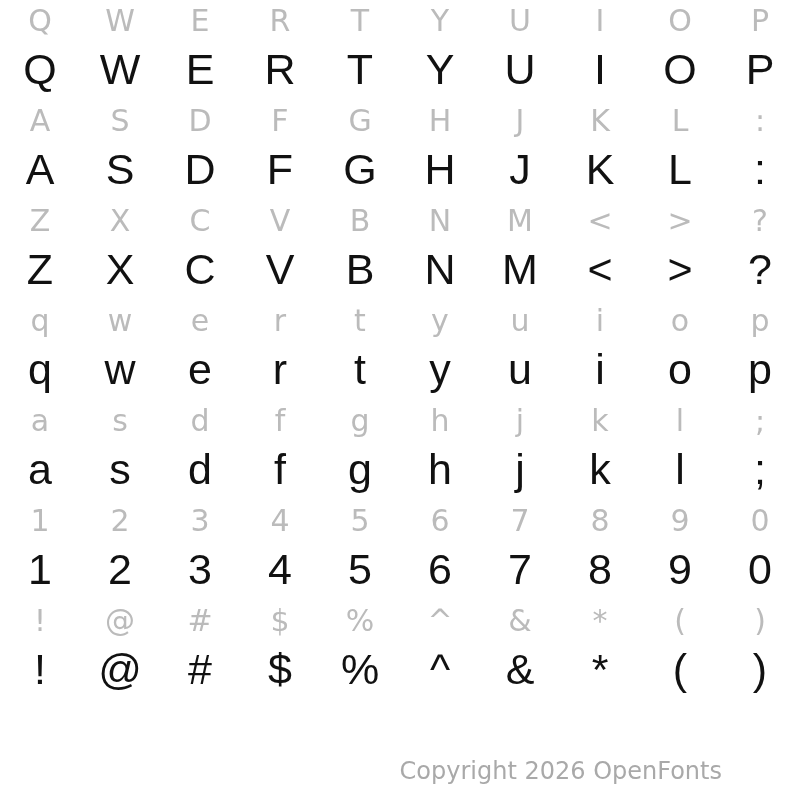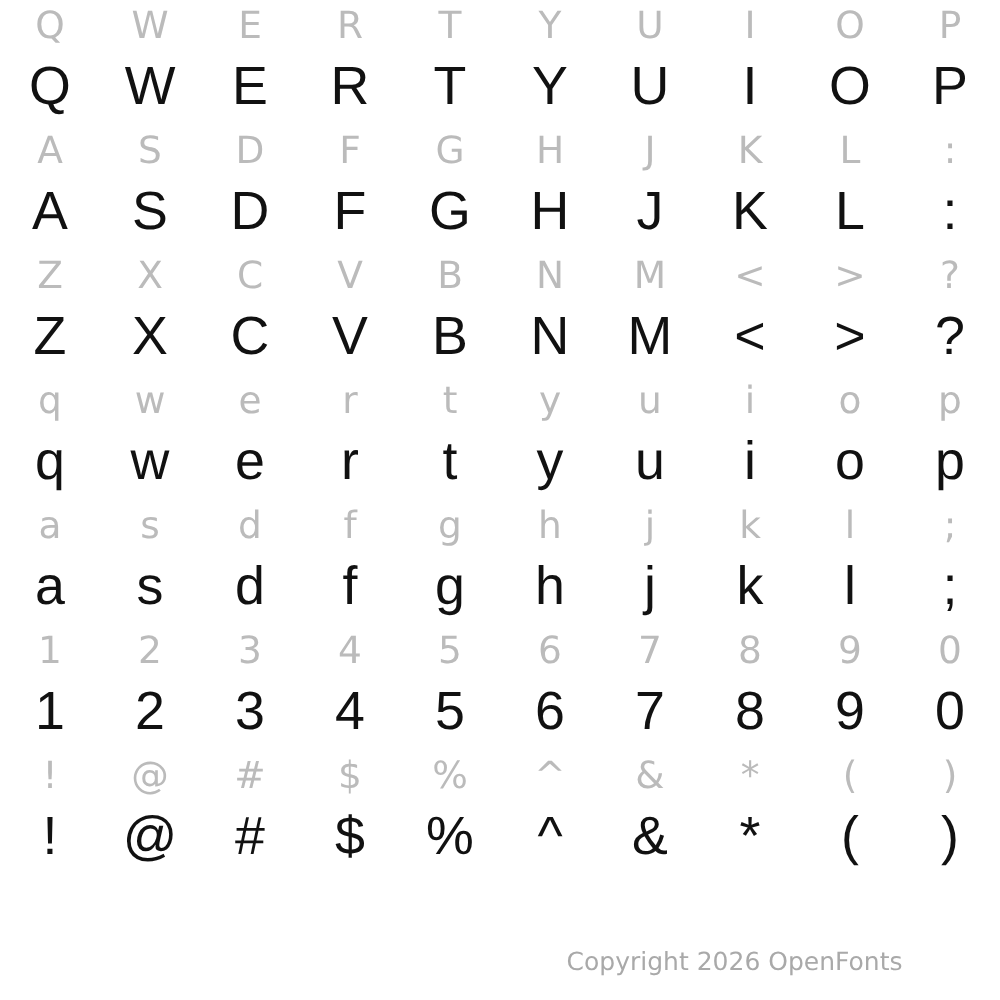--- a/index.html
+++ b/index.html
@@ -46,21 +46,21 @@
     color: var(--specimen-black, #111111);
     font-family: "Liberation Sans", sans-serif;
   }
   .cell {
     text-align: center;
   }
   .copyright {
     position: absolute;
     top: 759px;
     right: 78px;
-    font-size: 20px;
+    font-size: 24px;
     line-height: 1;
     color: var(--copyright-gray, #a9a9a9);
     font-family: "DejaVu Sans", sans-serif;
     white-space: pre;
   }
 </style>
 </head>
 <body>
 
 <div class="specimen">

